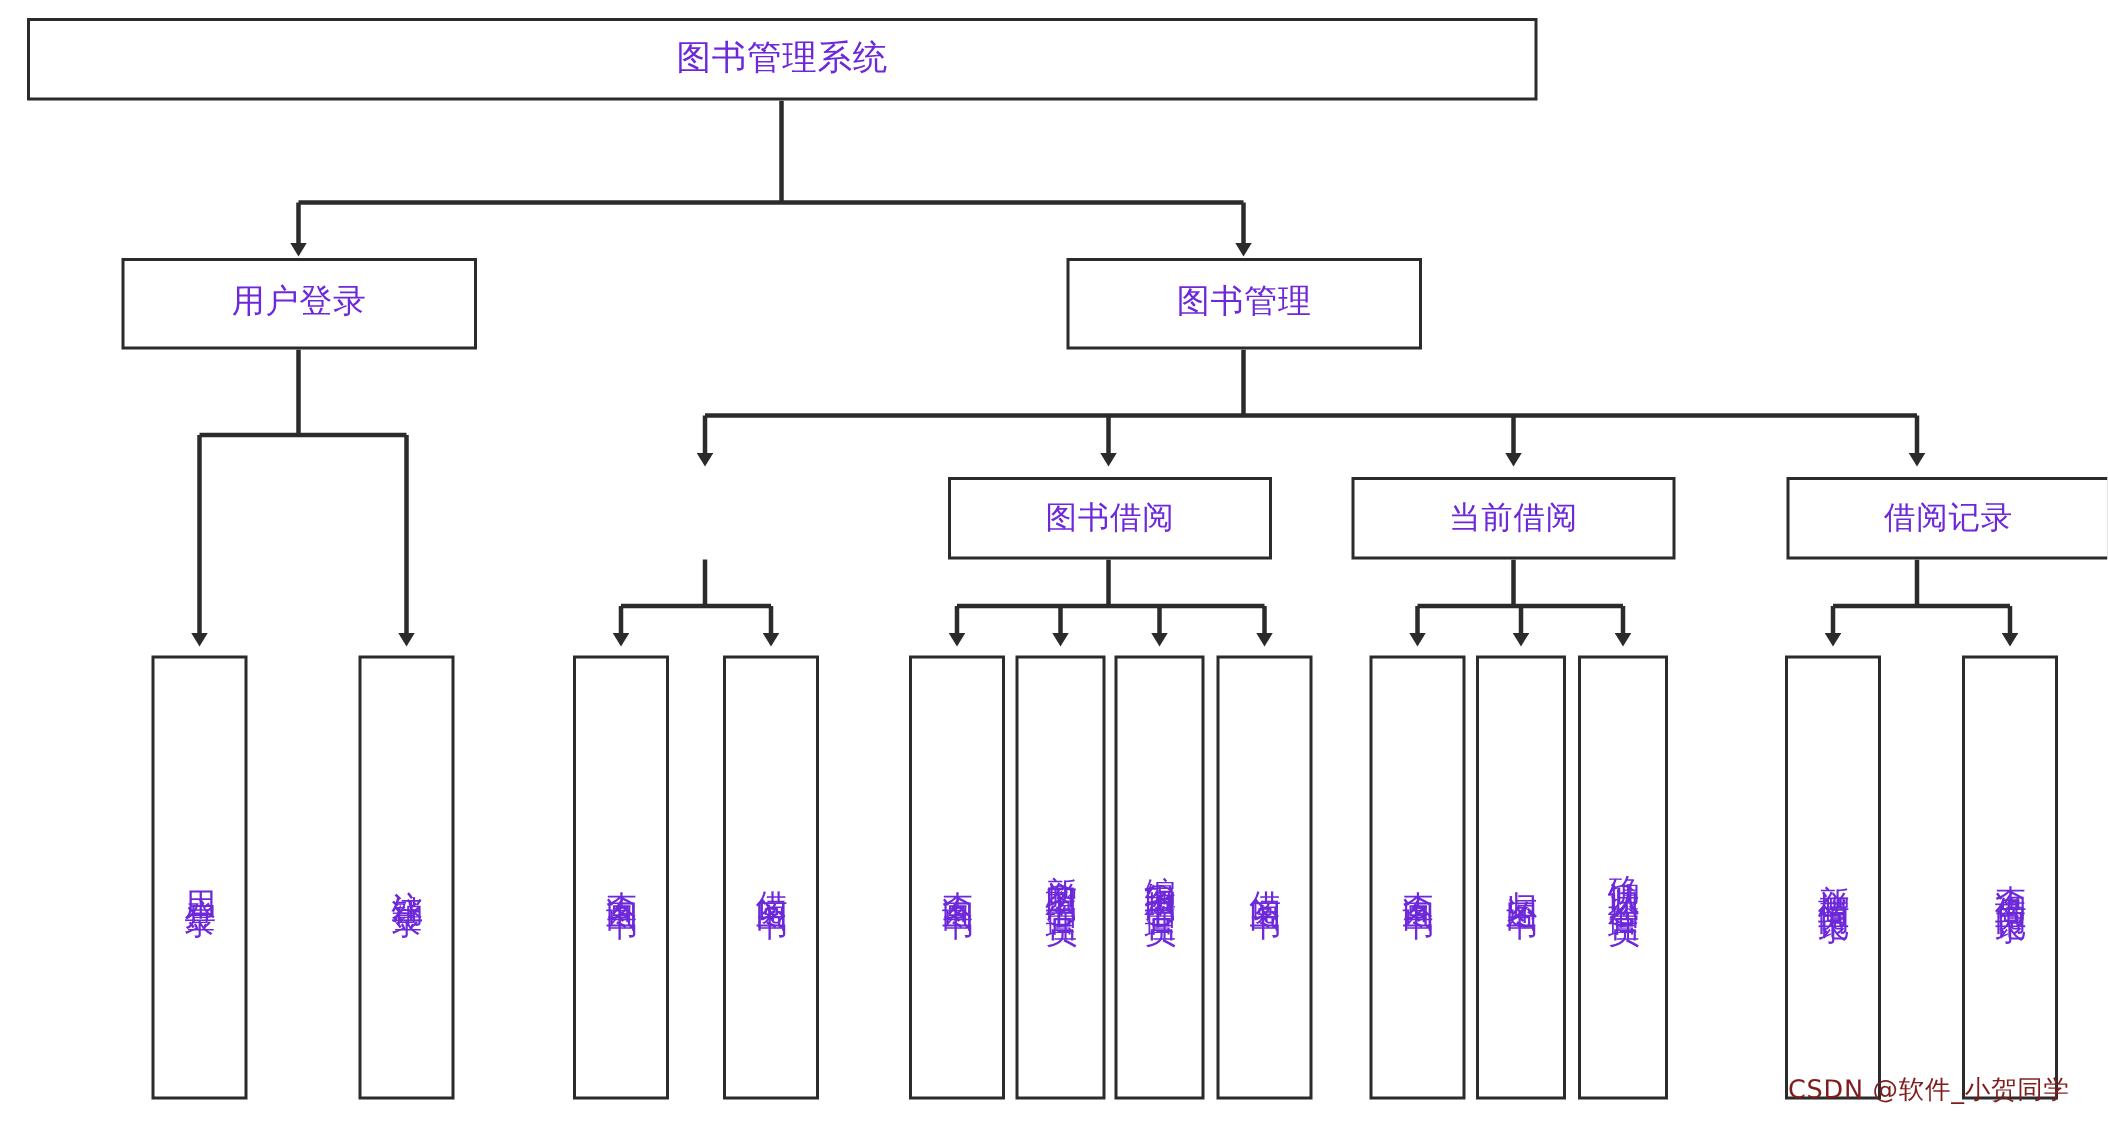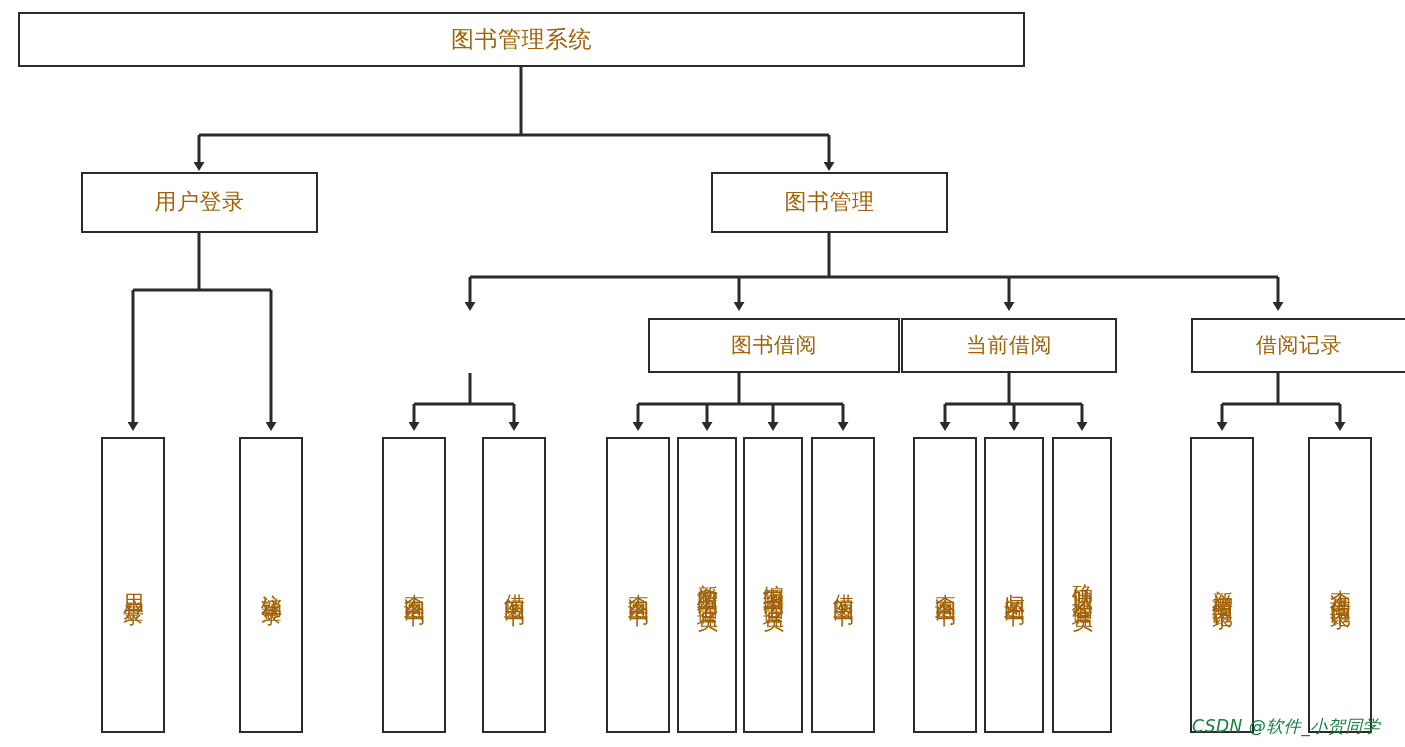--- a/index.html
+++ b/index.html
@@ -28,21 +28,21 @@
     position: absolute;
     box-sizing: border-box;
     border: 2.5px solid #2b2b2b;
     background: #ffffff;
     display: flex;
     align-items: center;
     justify-content: center;
     z-index: 5;
   }
   .node .label {
-    color: #a16207;
+    color: #6d28d9;
     font-size: 22px;
     line-height: 1.12;
     letter-spacing: 0.5px;
     white-space: nowrap;
   }
   .node.root .label { font-size: 23px; }
   .node.lvl1 .label { font-size: 22px; }
   .node.lvl2 .label { font-size: 21px; }
   
   .node.leaf {
@@ -53,26 +53,25 @@
     writing-mode: vertical-rl;
     text-orientation: upright;
     font-size: 21px;
     line-height: 1.28;
     letter-spacing: 4px;
     white-space: nowrap;
     max-height: 270px;
   }
   .watermark {
     position: absolute;
-    color: #15803d;
+    color: #7f1d1d;
     font-size: 17px;
     letter-spacing: 0.5px;
     white-space: nowrap;
     z-index: 9;
-    font-style: italic;
   }
 </style>
 </head>
 <body>
 
 <div id="canvas">
 
   <svg class="edges" viewBox="0 0 1405 747" xmlns="http://www.w3.org/2000/svg">
     <defs>
       <marker id="arrow" markerWidth="9" markerHeight="11" refX="1" refY="5.5" orient="auto" markerUnits="userSpaceOnUse">
@@ -129,21 +128,21 @@
 
   <div class="node lvl1" style="left:81px; top:172px; width:237px; height:61px;">
     <span class="label">用户登录</span>
   </div>
 
   <div class="node lvl1" style="left:711px; top:172px; width:237px; height:61px;">
     <span class="label">图书管理</span>
   </div>
 
 
-  <div class="node lvl2" style="left:648px; top:318px; width:252px; height:55px;">
+  <div class="node lvl2" style="left:632px; top:318px; width:216px; height:55px;">
     <span class="label">图书借阅</span>
   </div>
 
   <div class="node lvl2" style="left:901px; top:318px; width:216px; height:55px;">
     <span class="label">当前借阅</span>
   </div>
 
   <div class="node lvl2" style="left:1171px; top:318px; width:216px; height:55px;margin-left:20px;">
     <span class="label">借阅记录</span>
   </div>

